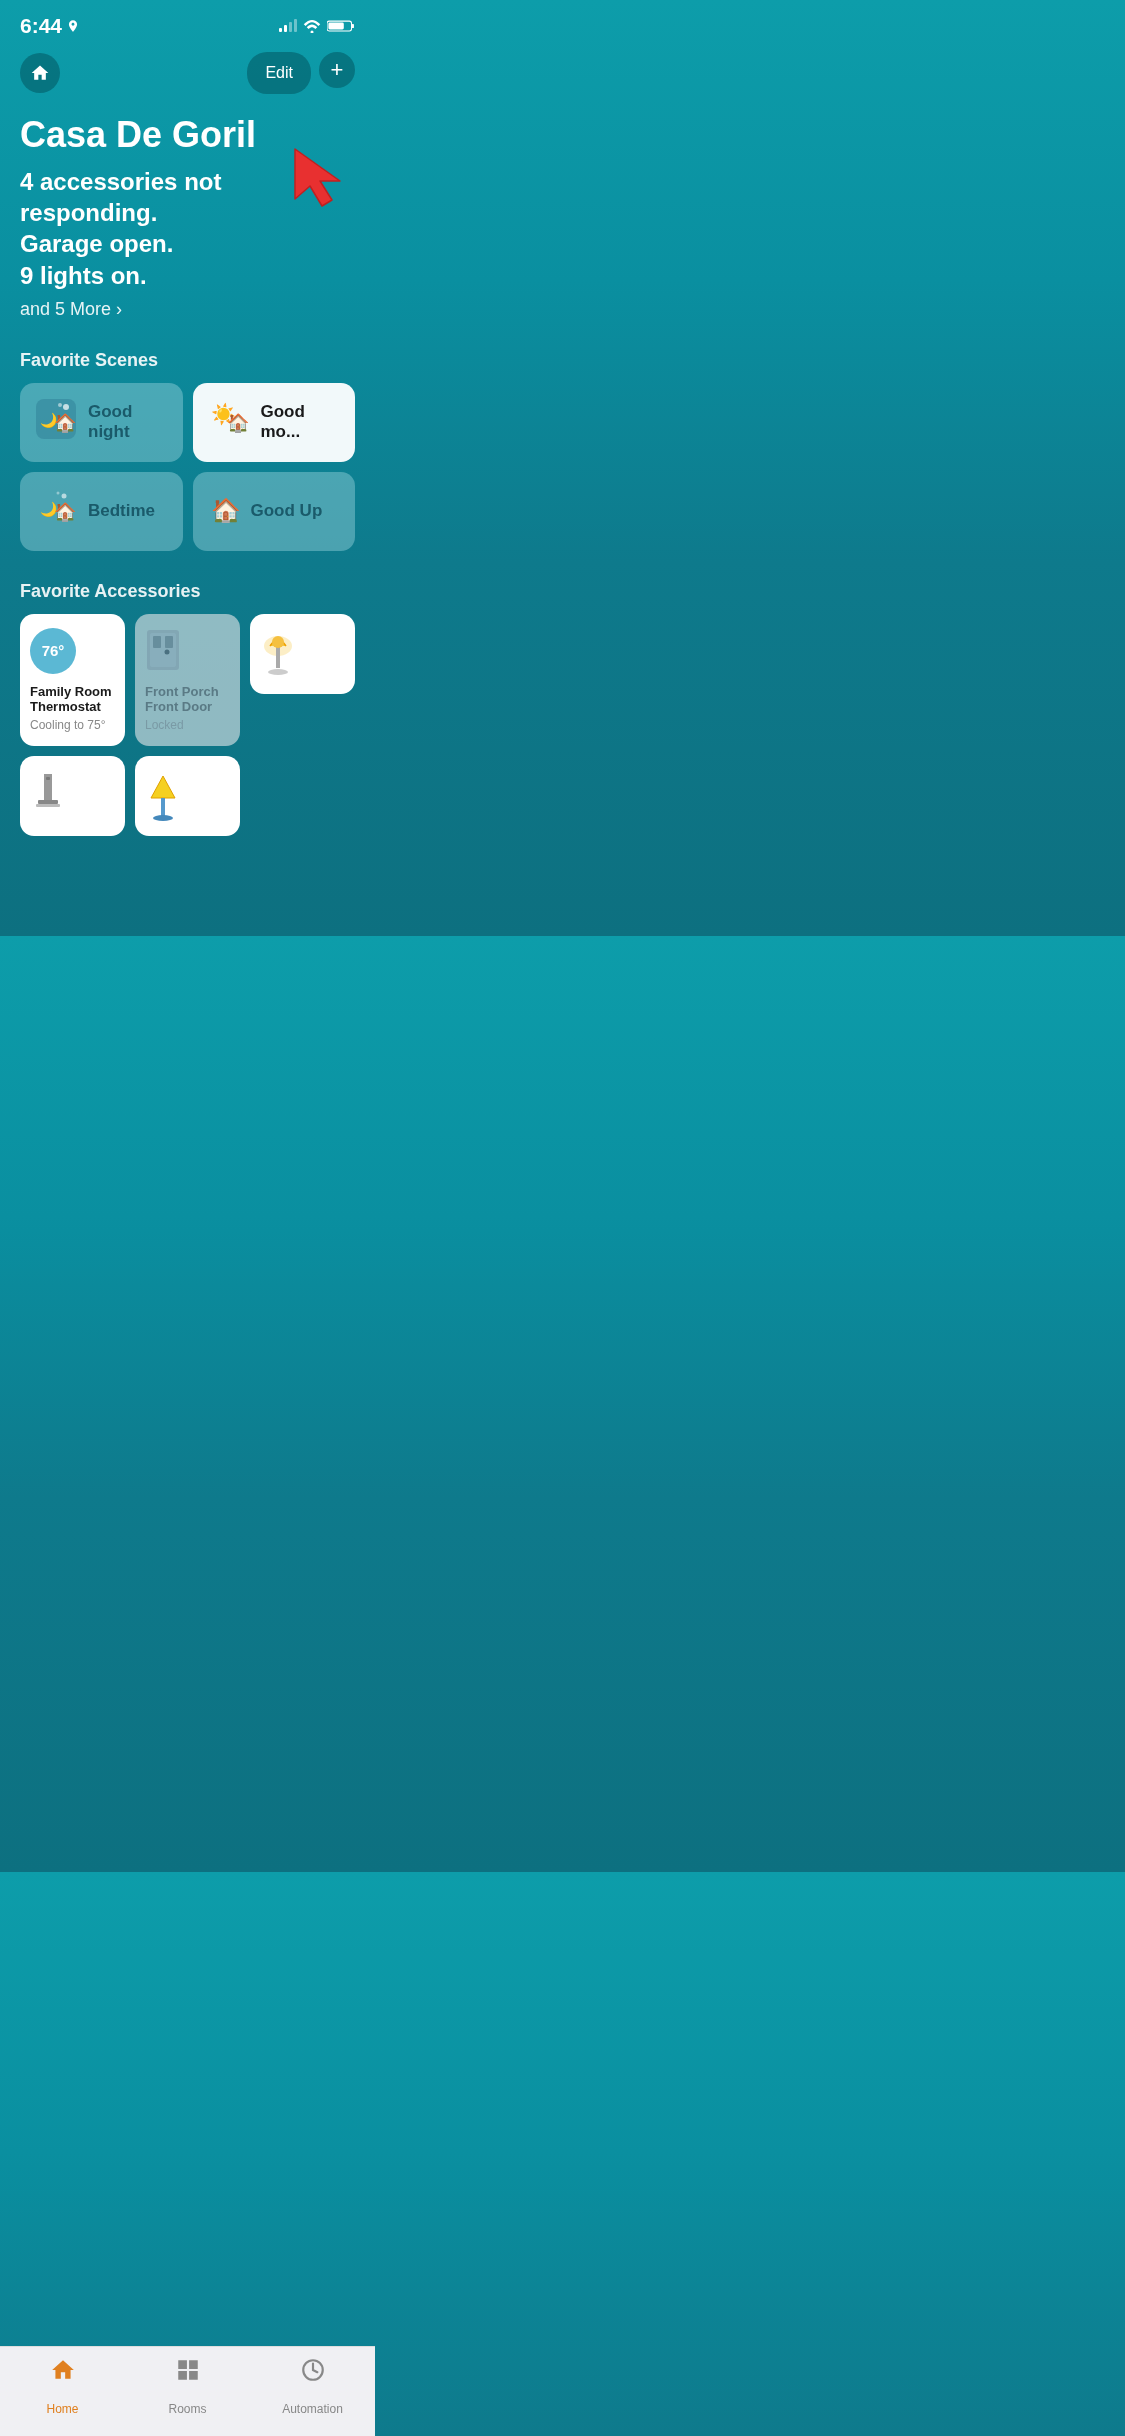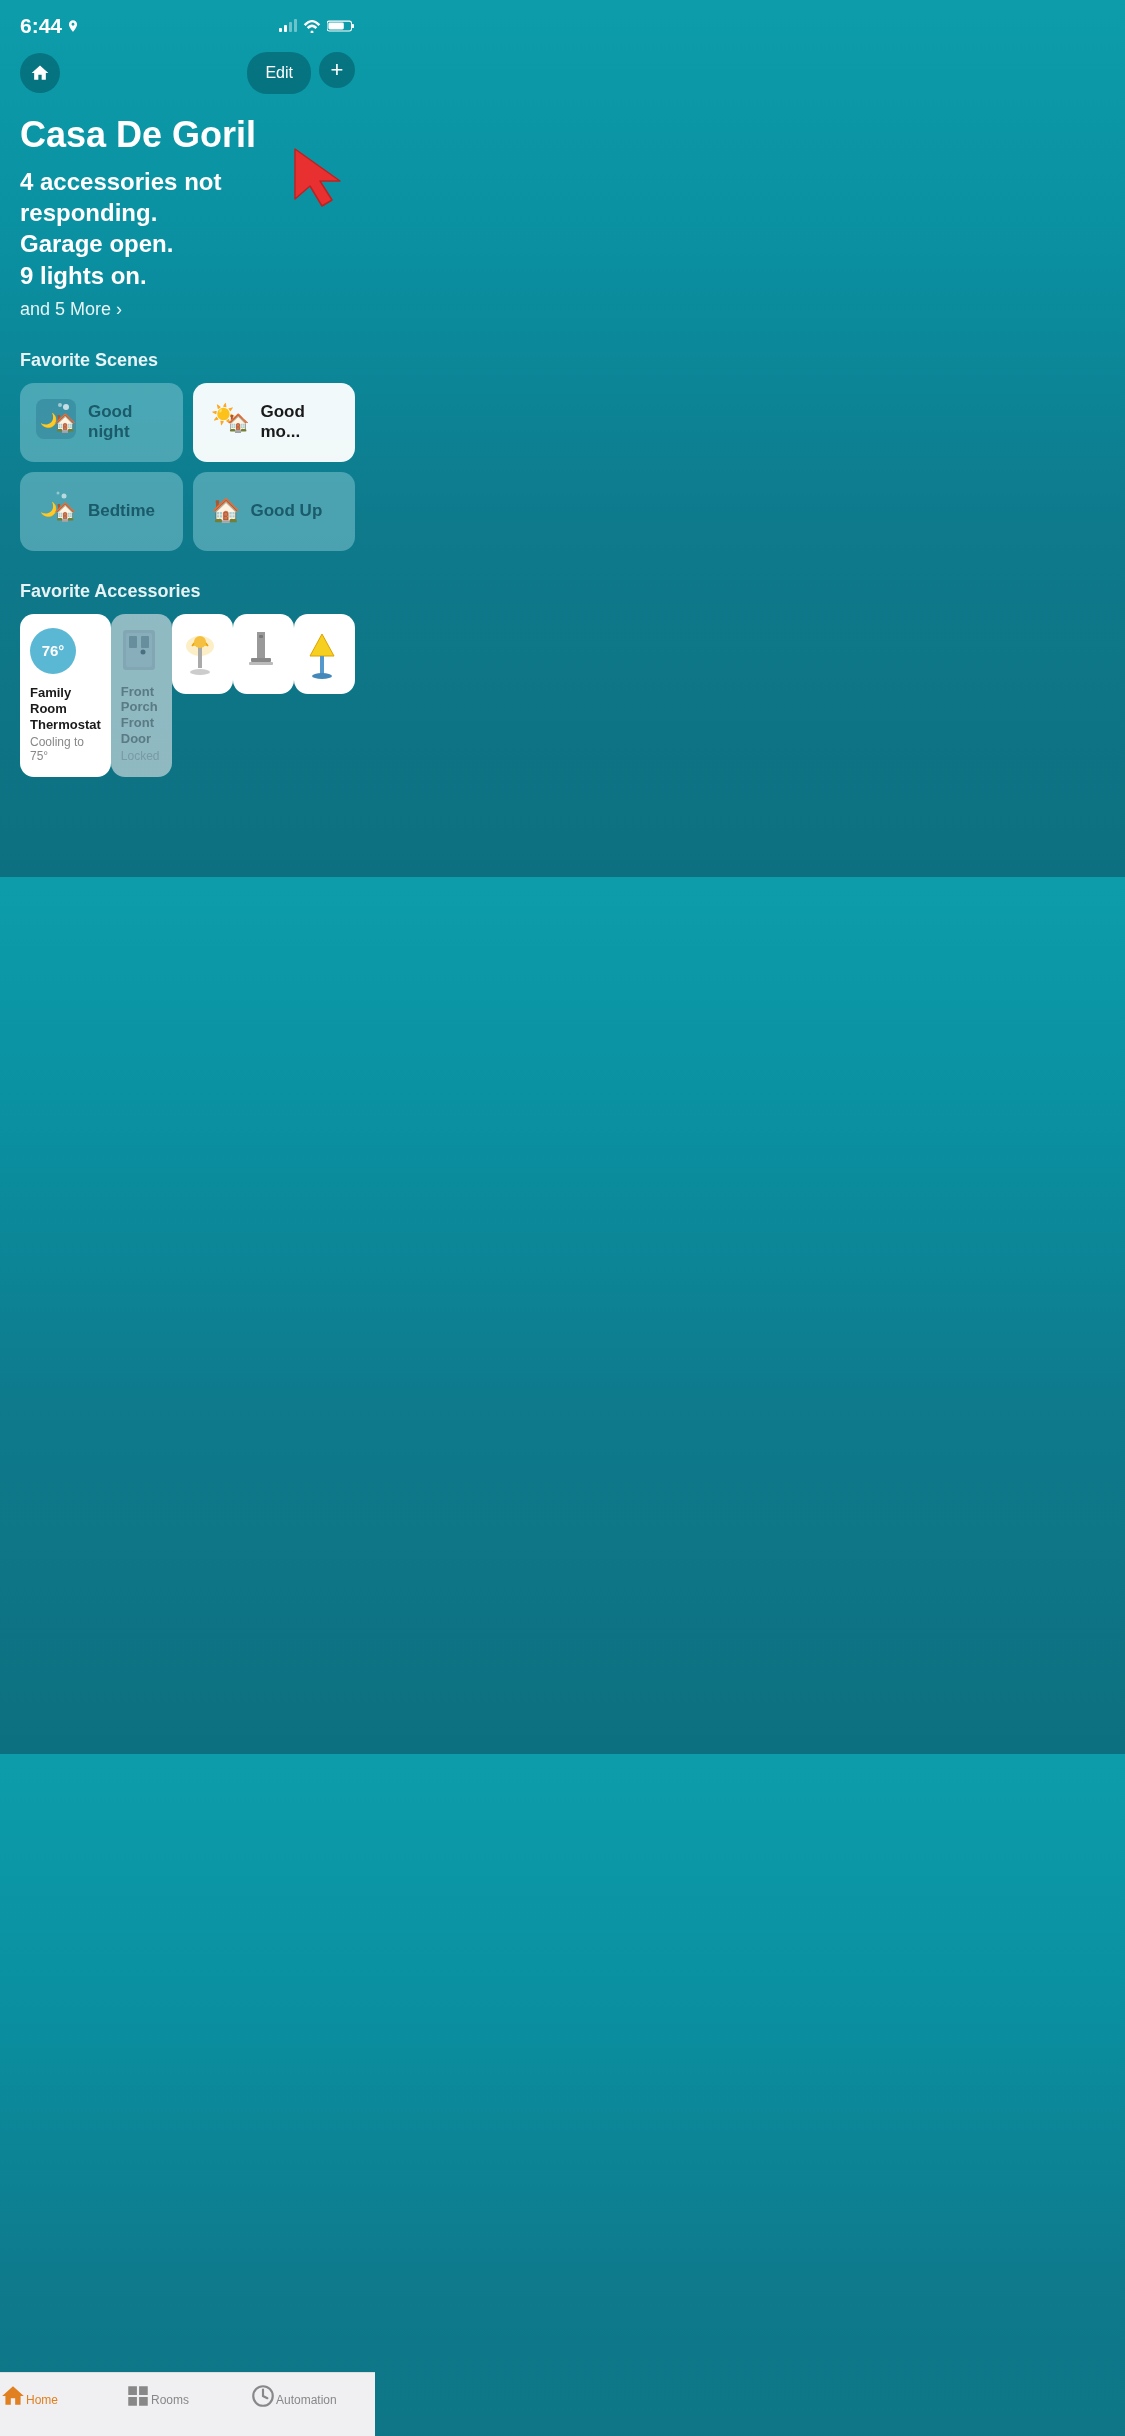--- a/index.html
+++ b/index.html
@@ -161,21 +161,22 @@
     .scene-card.light .scene-label {
       color: #1a1a1a;
     }
 
     
     .accessories-section {
       padding: 20px 20px 10px;
     }
     .accessories-grid {
       display: grid;
-      grid-template-columns: repeat(5, 1fr);
+      grid-template-columns: repeat(3, 1fr);
+      gap: 10px;
     }
     .accessory-card {
       background: white;
       border-radius: 14px;
       padding: 14px 10px;
       min-height: 130px;
       cursor: pointer;
       display: flex;
       flex-direction: column;
       justify-content: space-between;
@@ -240,23 +241,23 @@
       left: 0;
       width: 375px;
       background: #f0f0f3;
       border-top: 1px solid #ddd;
       display: flex;
       justify-content: space-around;
       padding: 10px 0 20px;
     }
     .nav-item {
       display: flex;
-      flex-direction: row;
-      align-items: center;
-      gap: 0;
+      flex-direction: column;
+      align-items: center;
+      gap: 12px;
       cursor: pointer;
       flex: 1;
     }
     .nav-icon {
       font-size: 26px;
     }
     .nav-label {
       font-size: 12px;
     }
     .nav-item.active .nav-icon { color: #e08020; }

